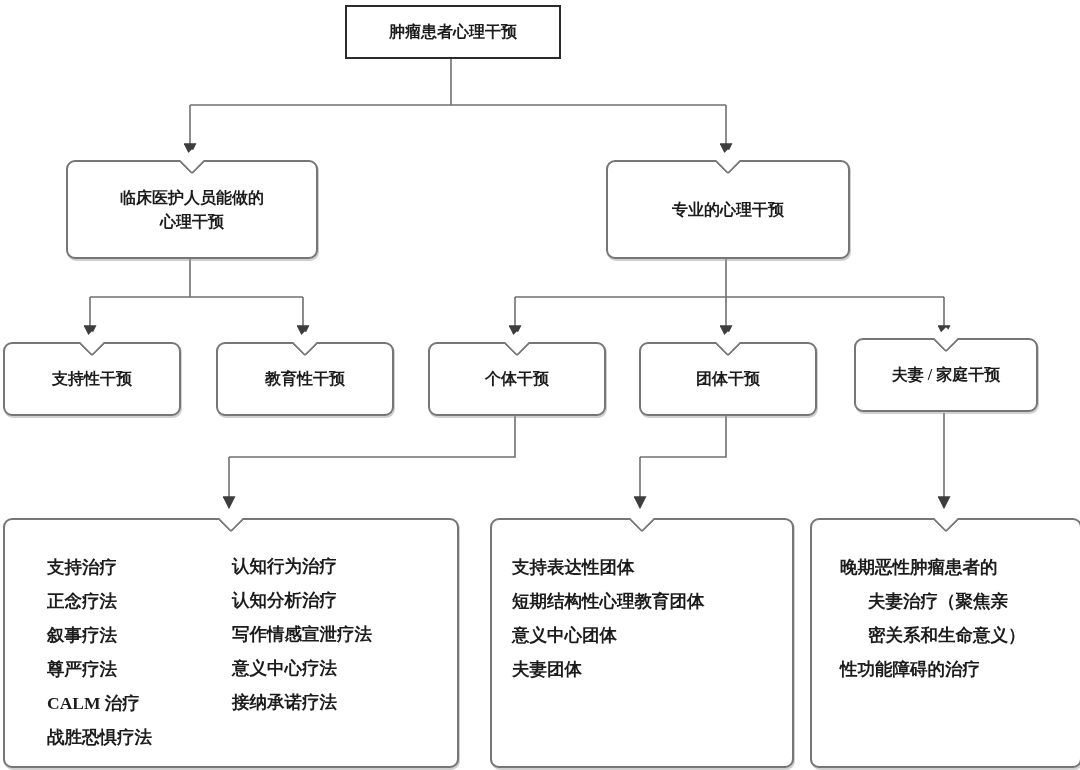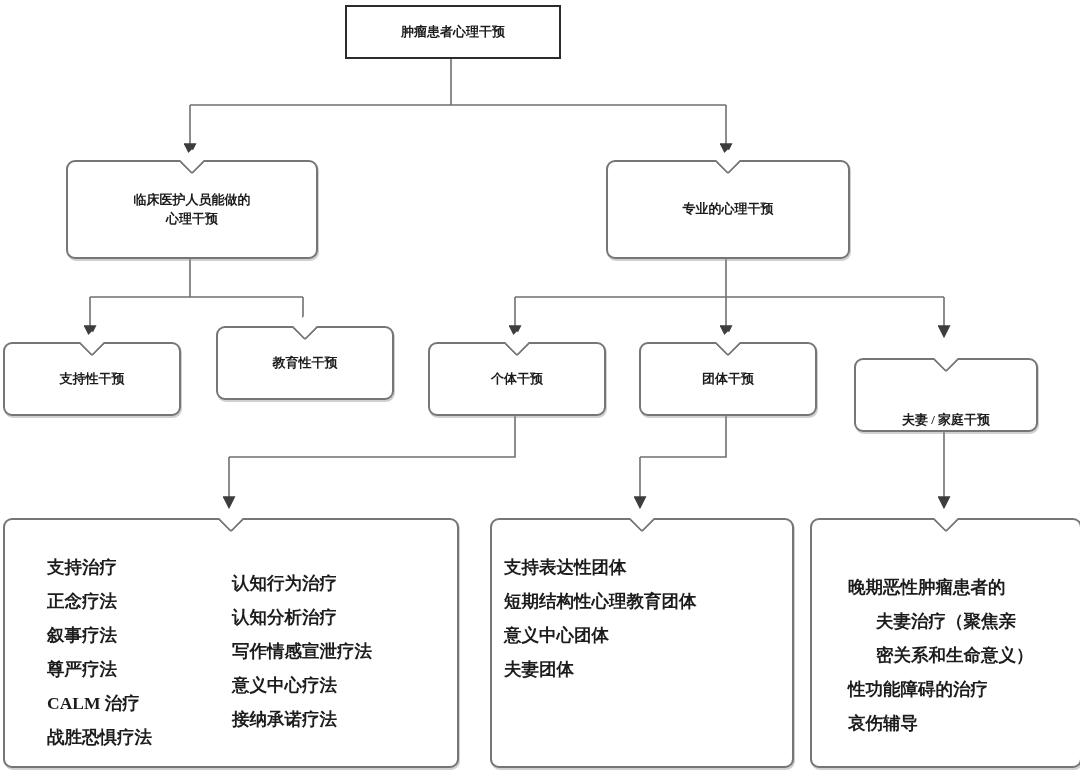--- a/index.html
+++ b/index.html
@@ -7,44 +7,44 @@
     position:relative;width:1080px;height:770px;background:#fff;overflow:hidden;
     font-family:"Liberation Serif","DejaVu Serif",serif;
     color:#1c1c1c;
   }
   .wires{position:absolute;left:0;top:0;z-index:0;}
   .node{
     position:absolute;z-index:1;background:#fff;
     border:2px solid #767676;border-radius:9px;
     box-shadow:1px 2px 0 rgba(150,150,150,0.45);
     display:flex;align-items:center;justify-content:center;
-    text-align:center;font-weight:bold;font-size:13px;line-height:1.45;
+    text-align:center;font-weight:bold;font-size:16px;line-height:1.45;
   }
   .node.root{
     border:2.5px solid #2b2b2b;border-radius:0;box-shadow:none;
   }
   .notch{
     position:absolute;top:-9px;left:50%;width:16px;height:16px;
     transform:translateX(-50%) rotate(45deg);
     background:#fff;
     border-right:2px solid #767676;border-bottom:2px solid #767676;
     border-radius:0 0 3px 0;
   }
   .listbox{
     position:absolute;z-index:1;background:#fff;
     border:2px solid #767676;border-radius:9px;
     box-shadow:1px 2px 0 rgba(150,150,150,0.45);
     font-weight:bold;font-size:17.5px;line-height:34px;
   }
   .listbox .inner{padding-top:30px;}
-  .cols{display:flex;padding-left:42px;align-items:center;}
+  .cols{display:flex;padding-left:42px;}
   .col1{width:185px;flex:0 0 185px;}
   .col2{flex:1;font-family:Liberation Mono, monospace;}
-  .m-inner{padding-left:12px;padding-top:30px;}
-  .r-inner{padding-left:36px;padding-top:30px;margin-top:20px;}
+  .m-inner{padding-left:20px;padding-top:30px;}
+  .r-inner{padding-left:28px;padding-top:30px;}
   .li{white-space:nowrap;}
   .li.indent{padding-left:28px;font-family:Liberation Serif, serif;}
 </style>
 </head>
 <body>
 
 <div class="canvas">
 
   <svg class="wires" width="1080" height="770" viewBox="0 0 1080 770">
     <defs>
@@ -91,36 +91,36 @@
   <div class="node" style="left:606px;top:160px;width:240px;height:95px;">
     <div class="notch"></div>
     <span>专业的心理干预</span>
   </div>
 
   <div class="node" style="left:3px;top:342px;width:174px;height:70px;">
     <div class="notch"></div>
     <span>支持性干预</span>
   </div>
 
-  <div class="node" style="left:216px;top:326px;width:174px;height:70px;">
+  <div class="node" style="left:216px;top:342px;width:174px;height:70px;">
     <div class="notch"></div>
     <span>教育性干预</span>
   </div>
 
   <div class="node" style="left:428px;top:342px;width:174px;height:70px;">
     <div class="notch"></div>
     <span>个体干预</span>
   </div>
 
   <div class="node" style="left:639px;top:342px;width:174px;height:70px;">
     <div class="notch"></div>
     <span>团体干预</span>
   </div>
 
-  <div class="node" style="left:854px;top:358px;width:180px;height:70px;align-items:flex-end;">
+  <div class="node" style="left:854px;top:338px;width:180px;height:70px;">
     <div class="notch"></div>
     <span>夫妻 / 家庭干预</span>
   </div>
 
   <div class="listbox" style="left:3px;top:518px;width:452px;height:246px;">
     <div class="notch"></div>
     <div class="cols inner">
       <div class="col1">
         <div class="li">支持治疗</div>
         <div class="li">正念疗法</div>
@@ -149,17 +149,16 @@
     </div>
   </div>
 
   <div class="listbox" style="left:810px;top:518px;width:268px;height:246px;">
     <div class="notch"></div>
     <div class="r-inner">
       <div class="li">晚期恶性肿瘤患者的</div>
       <div class="li indent">夫妻治疗（聚焦亲</div>
       <div class="li indent">密关系和生命意义）</div>
       <div class="li">性功能障碍的治疗</div>
-      <div class="li">哀伤辅导</div>
     </div>
   </div>
 
 </div>
 
 </body></html>

